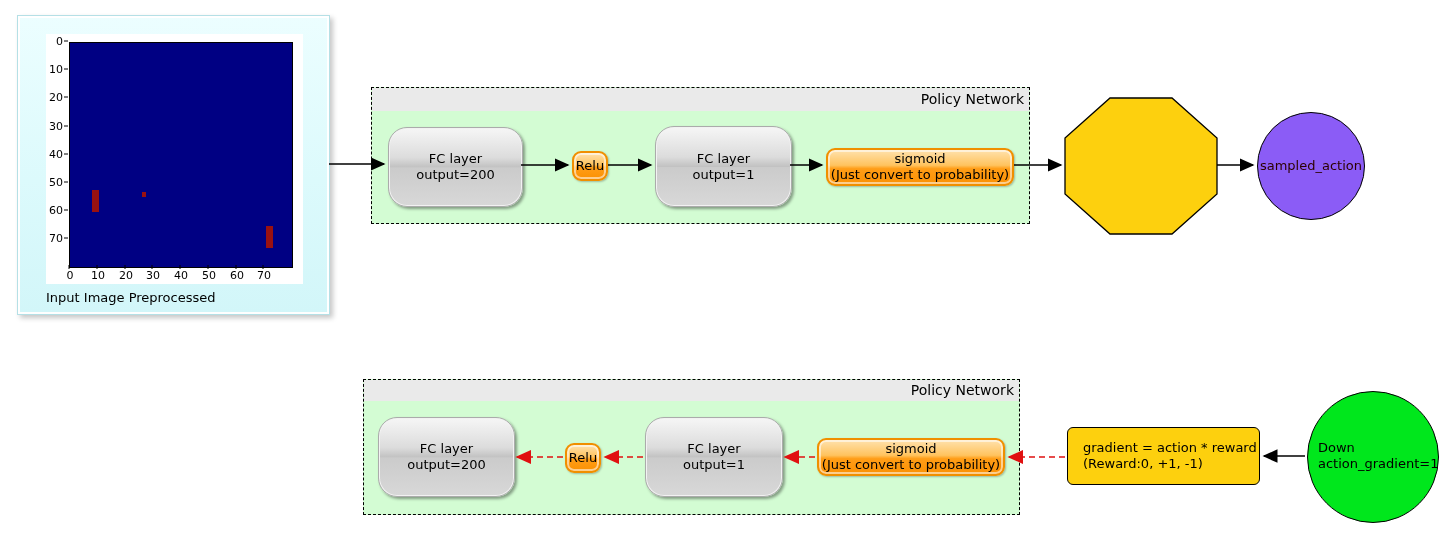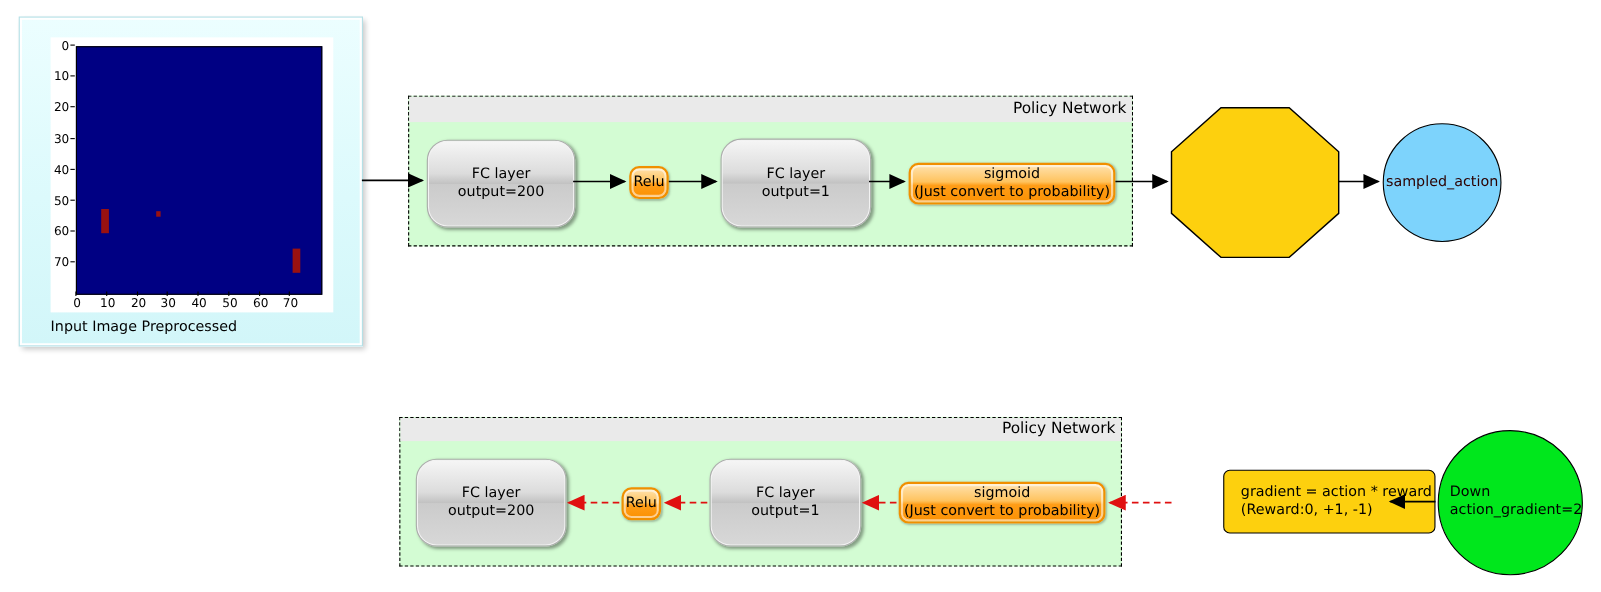--- a/index.html
+++ b/index.html
@@ -26,23 +26,23 @@
   
   .node-text{font-size:13px;line-height:1.22;}
   .pre-c{white-space:pre-line;text-align:center;border-radius:19px;}
   .pre-l{white-space:pre-wrap;text-align:left;}
   .flexc{display:flex;align-items:center;justify-content:center;}
   .gray-node{background:linear-gradient(180deg,#f6f6f6 0%,#dcdcdc 38%,#c2c2c2 50%,#cbcbcb 51%,#d8d8d8 100%);
              border:1px solid #ababab;box-shadow:inset 0 0 0 1px #f2f2f2,2px 2px 3px rgba(0,0,0,.38);}
   .orange-node{background:linear-gradient(180deg,#ffe2ae 0%,#ffc35e 45%,#ff9d17 55%,#fb9103 100%);
                border:2px solid #f08f00;border-radius:9px;
                box-shadow:inset 0 0 0 2px rgba(255,255,255,.55),1px 1px 2px rgba(0,0,0,.25);}
-  .gold-rect{background:#fdd00e;border:1.3px solid #000;border-radius:6px;margin-left:45px;}
+  .gold-rect{background:#fdd00e;border:1.3px solid #000;border-radius:6px;}
   .circle{border-radius:50%;border:1.3px solid #000;}
-  .red-circle{background:#7dd3fc;color:#2c0000;}
+  .red-circle{background:#8b5cf6;color:#2c0000;}
   .green-circle{background:#00e71c;}
 
   svg.overlay{position:absolute;left:0;top:0;z-index:4;pointer-events:none;}
   .z2{z-index:2;}
 </style>
 </head>
 <body>
 
 <div class="canvas">
 
@@ -102,21 +102,21 @@
   <div class="abs z2 gray-node flexc node-text pre-c" style="left:645px;top:417px;width:136px;height:78px;">FC layer
 output=1</div>
   <div class="abs z2 orange-node flexc node-text pre-c" style="left:817px;top:438px;width:188px;height:38px;box-sizing:border-box;">sigmoid
 (Just convert to probability)</div>
 
   <div class="abs z2 gold-rect node-text pre-l" style="left:1067px;top:427px;width:193px;height:58px;display:flex;align-items:center;padding-left:15px;box-sizing:border-box;">gradient = action * reward
 (Reward:0, +1, -1)</div>
 
   <div class="abs z2 circle green-circle" style="left:1307px;top:391px;width:130px;height:130px;"></div>
   <div class="abs z2 node-text pre-l" style="left:1318px;top:440px;width:120px;">Down
-action_gradient=2</div>
+action_gradient=1</div>
 
   <svg class="overlay" width="1455" height="538">
     <defs>
       <marker id="ah-black" markerWidth="11" markerHeight="9" refX="9" refY="4.5" orient="auto">
         <path d="M0,0 L10,4.5 L0,9 z" fill="#000"></path>
       </marker>
       <marker id="ah-red" markerWidth="11" markerHeight="9" refX="9" refY="4.5" orient="auto">
         <path d="M0,0 L10,4.5 L0,9 z" fill="#e01010"></path>
       </marker>
     </defs>

